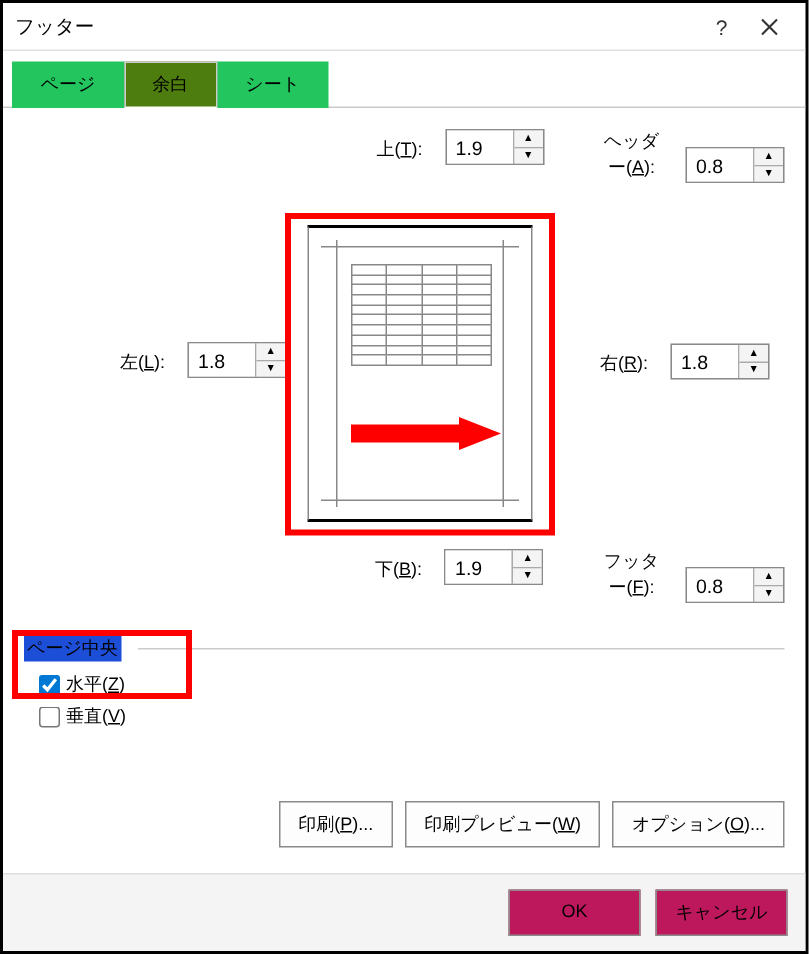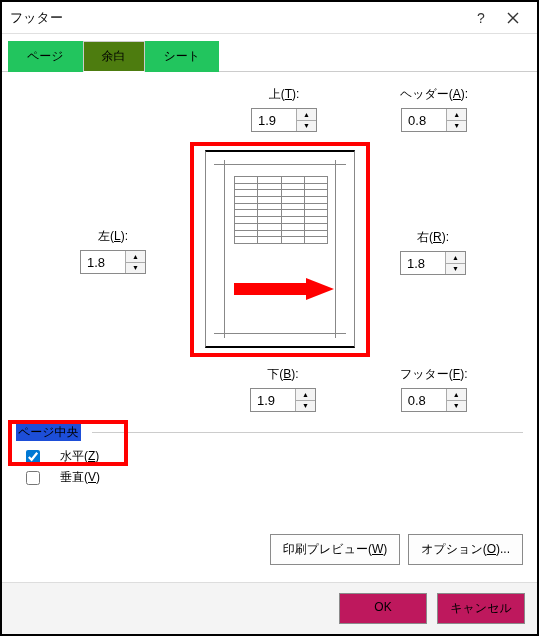--- a/index.html
+++ b/index.html
@@ -68,21 +68,21 @@
       text-align: center;
     }
     .label-bottom {
       position: absolute; top: 280px; left: 234px;
       text-align: center;
     }
     .label-footer {
       position: absolute; top: 280px; left: 384px;
       text-align: center;
     }
-    .margin-block { display: flex; flex-direction: column; align-items: center; gap: 3px; }
+    .margin-block { display: flex; flex-direction: row; align-items: flex-end; gap: 15px; }
     .margin-label { font-size: 12px; margin-bottom: 2px; }
     .underline { text-decoration: underline; }
     .spinner {
       display: inline-flex; align-items: stretch;
       border: 1px solid #8a8a8a; background: #e5e5e5;
       height: 24px; width: 66px;
     }
     .spinner input {
       border: none; width: 44px; text-align: left; padding: 0 6px;
       font-size: 13px; outline: none;
@@ -144,21 +144,21 @@
     .fieldset-label {
       position: absolute; top: -8px; left: 0;
       background: #1d4ed8; padding: 0 2px;
       font-size: 12px;
     }
     .fieldset-line {
       position: absolute; top: 0px; left: 76px; right: 0;
       border-top: 1px solid #ccc;
     }
     .checkbox-row {
-      display: flex; align-items: center; gap: 20px;
+      display: flex; align-items: center; gap: 4px;
       margin: 4px 0;
       font-size: 12px;
     }
     .checkbox-row input[type="checkbox"] {
       width: 14px; height: 14px; accent-color: #0078d4;
     }
     .highlight-box {
       position: absolute;
       border: 4px solid #ff0000;
       pointer-events: none;
@@ -361,20 +361,21 @@
       <input type="checkbox" checked="" style="">
       <span><span>水平(</span><span class="underline">Z</span><span>)</span></span>
     </div>
     <div class="checkbox-row">
       <input type="checkbox" style="">
       <span><span>垂直(</span><span class="underline">V</span><span>)</span></span>
     </div>
   </div>
 
   <div class="action-buttons">
+    <div class="btn"><span>印刷(</span><span class="underline">P</span><span>)...</span></div>
     <div class="btn"><span>印刷プレビュー(</span><span class="underline">W</span><span>)</span></div>
     <div class="btn"><span>オプション(</span><span class="underline">O</span><span>)...</span></div>
   </div>
 </div>
 
 <div class="footer-bar">
   <div class="btn">OK</div>
   <div class="btn">キャンセル</div>
 </div>
 

